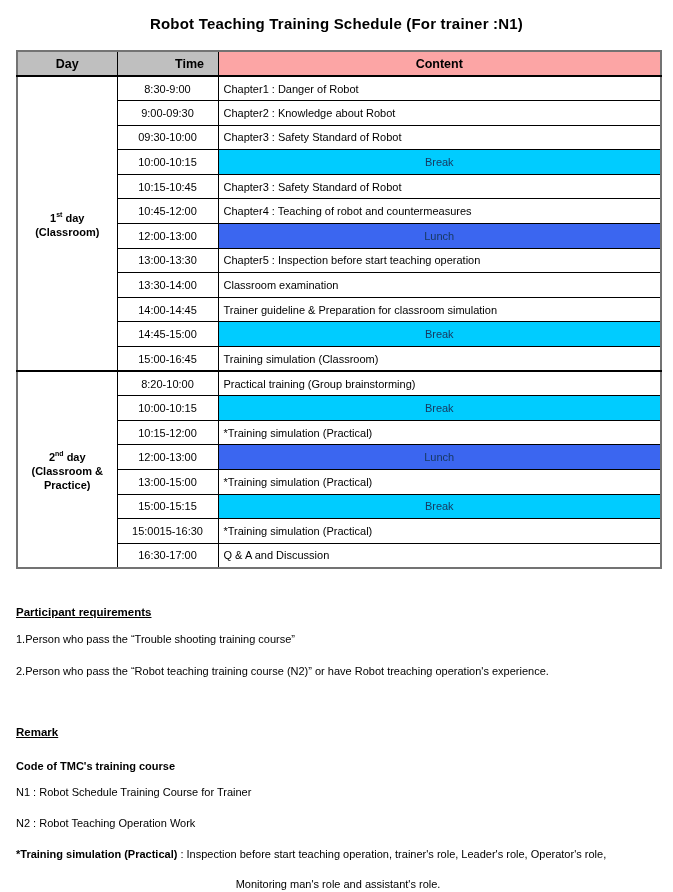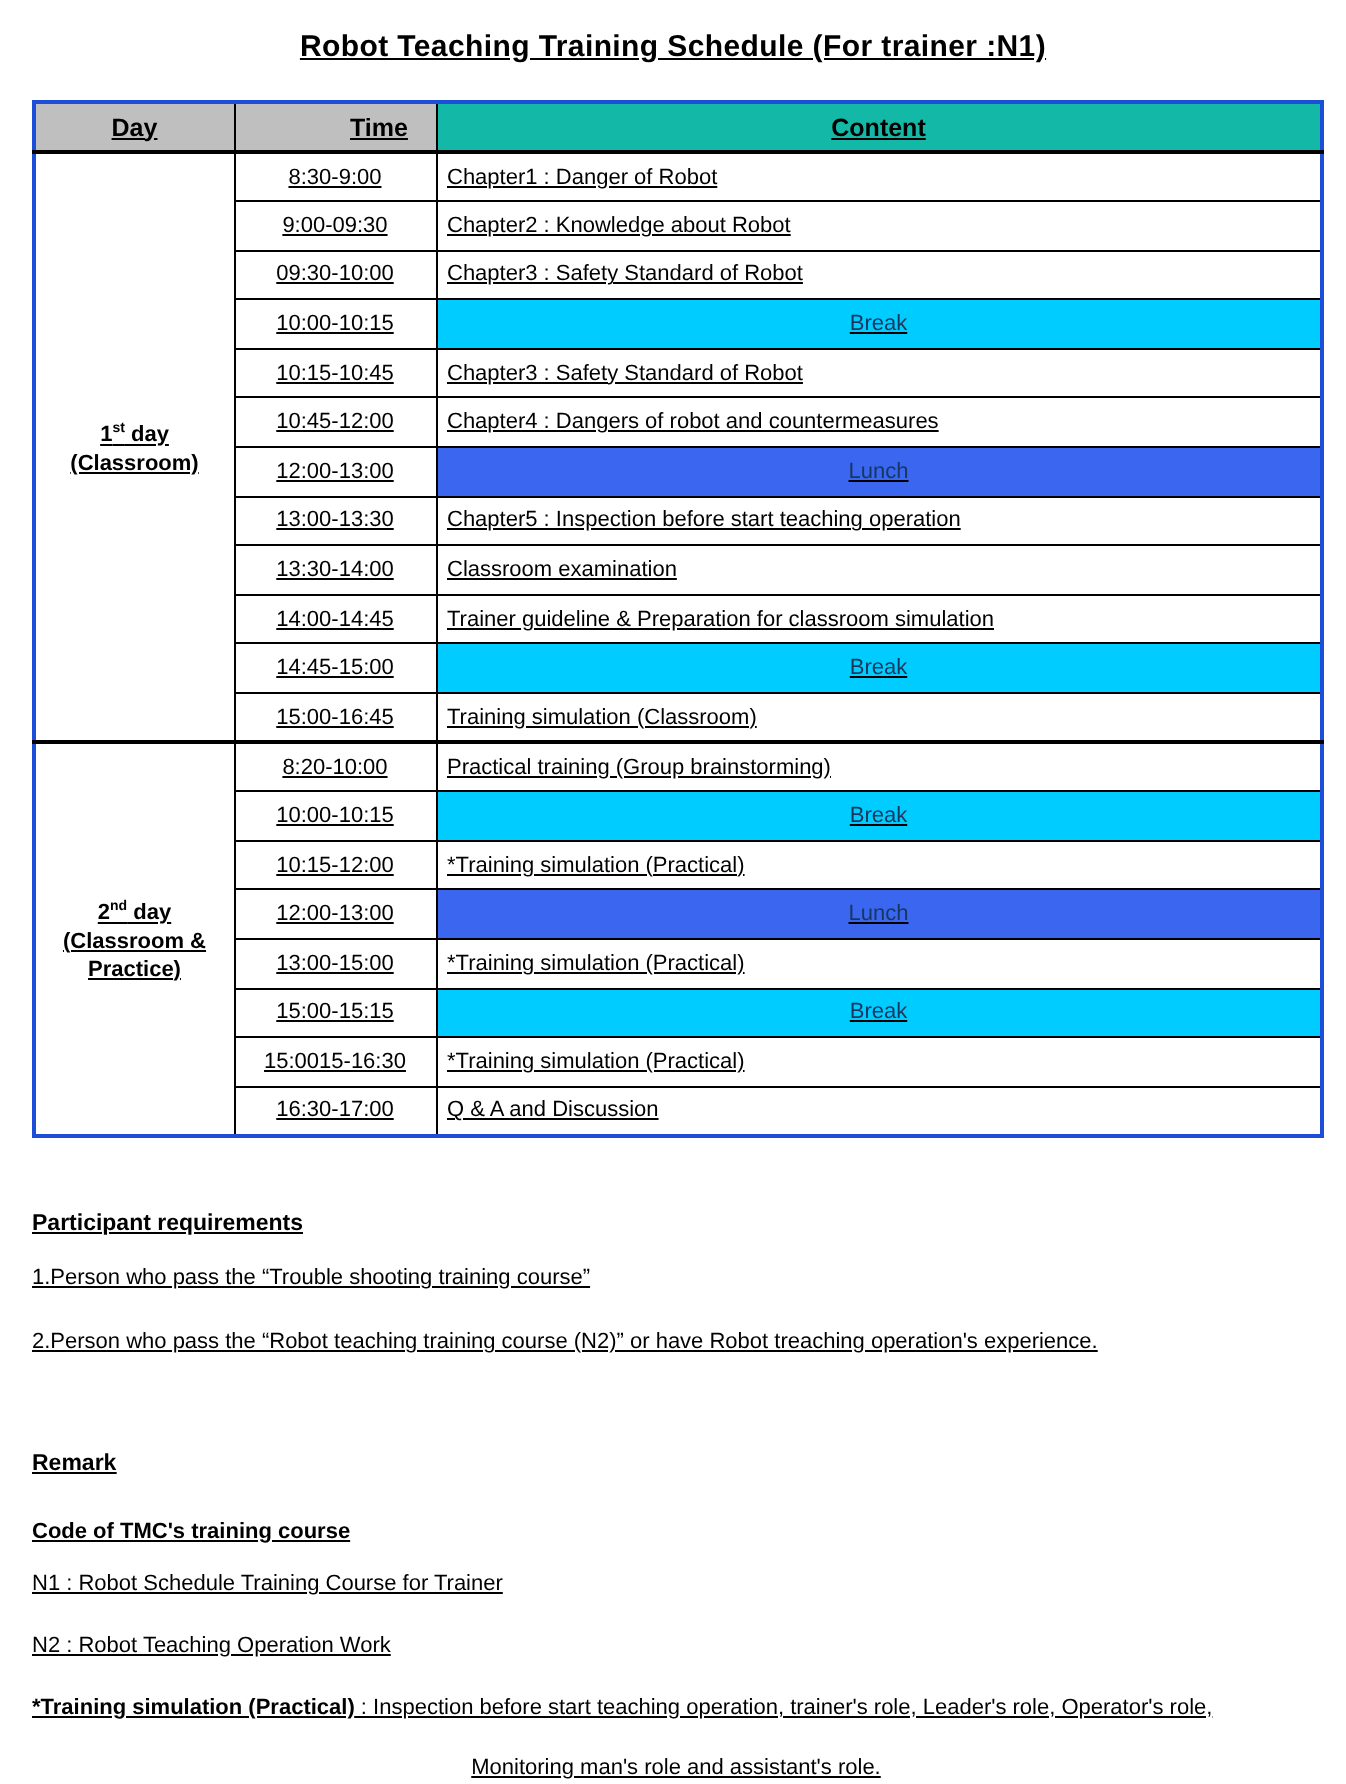--- a/index.html
+++ b/index.html
@@ -4,35 +4,34 @@
 <style>
   * { margin:0; padding:0; box-sizing:border-box; }
   html,body { background:#ffffff; }
   .page {
     position:relative;
     width:673px; height:892px;
     background:#ffffff;
     color:#000;
     font-family:"Liberation Sans", sans-serif;
     overflow:hidden;
-    text-decoration:underline;
   }
   .title {
     padding-top:15px;
     text-align:center;
     font-size:15px;
     font-weight:bold;
     letter-spacing:0.2px;
   }
   table.schedule {
     border-collapse:collapse;
     table-layout:fixed;
     width:644px;
     margin:18px 0 0 16px;
-    border:2px solid #1d4ed8;
+    border:2px solid #737373;
   }
   .schedule th {
     border:1px solid #000;
     border-bottom:2px solid #000;
     height:25px;
     font-size:12.5px;
     font-weight:bold;
     text-align:center;
   }
   .schedule td {
@@ -92,21 +91,21 @@
   <table class="schedule">
     <colgroup>
       <col style="width:100px">
         <col style="width:101px">
         <col style="width:443px">
     </colgroup>
     <tbody>
         <tr>
       <th style="background: rgb(191, 191, 191);">Day</th>
       <th style="background: rgb(191, 191, 191); padding-left: 44px;">Time</th>
-      <th style="background: #14b8a6;">Content</th>
+      <th style="background: #fca5a5;">Content</th>
     </tr>
 
     <tr>
       <td class="day-cell" rowspan="12">
         <div><span>1</span><sup>st</sup><span> day</span></div>
         <div>(Classroom)</div>
       </td>
       <td class="time">8:30-9:00</td>
       <td class="content">Chapter1 : Danger of Robot</td>
     </tr>
@@ -121,21 +120,21 @@
     <tr>
       <td class="time">10:00-10:15</td>
       <td class="content cell-break" style="background: rgb(0, 204, 255); color: rgb(23, 55, 94);">Break</td>
     </tr>
     <tr>
       <td class="time">10:15-10:45</td>
       <td class="content">Chapter3 : Safety Standard of Robot</td>
     </tr>
     <tr>
       <td class="time">10:45-12:00</td>
-      <td class="content">Chapter4 : Dangers of robot and countermeasures</td>
+      <td class="content">Chapter4 : Teaching of robot and countermeasures</td>
     </tr>
     <tr>
       <td class="time">12:00-13:00</td>
       <td class="content cell-lunch" style="background: rgb(59, 102, 240); color: rgb(23, 55, 94);">Lunch</td>
     </tr>
     <tr>
       <td class="time">13:00-13:30</td>
       <td class="content">Chapter5 : Inspection before start teaching operation</td>
     </tr>
     <tr>

